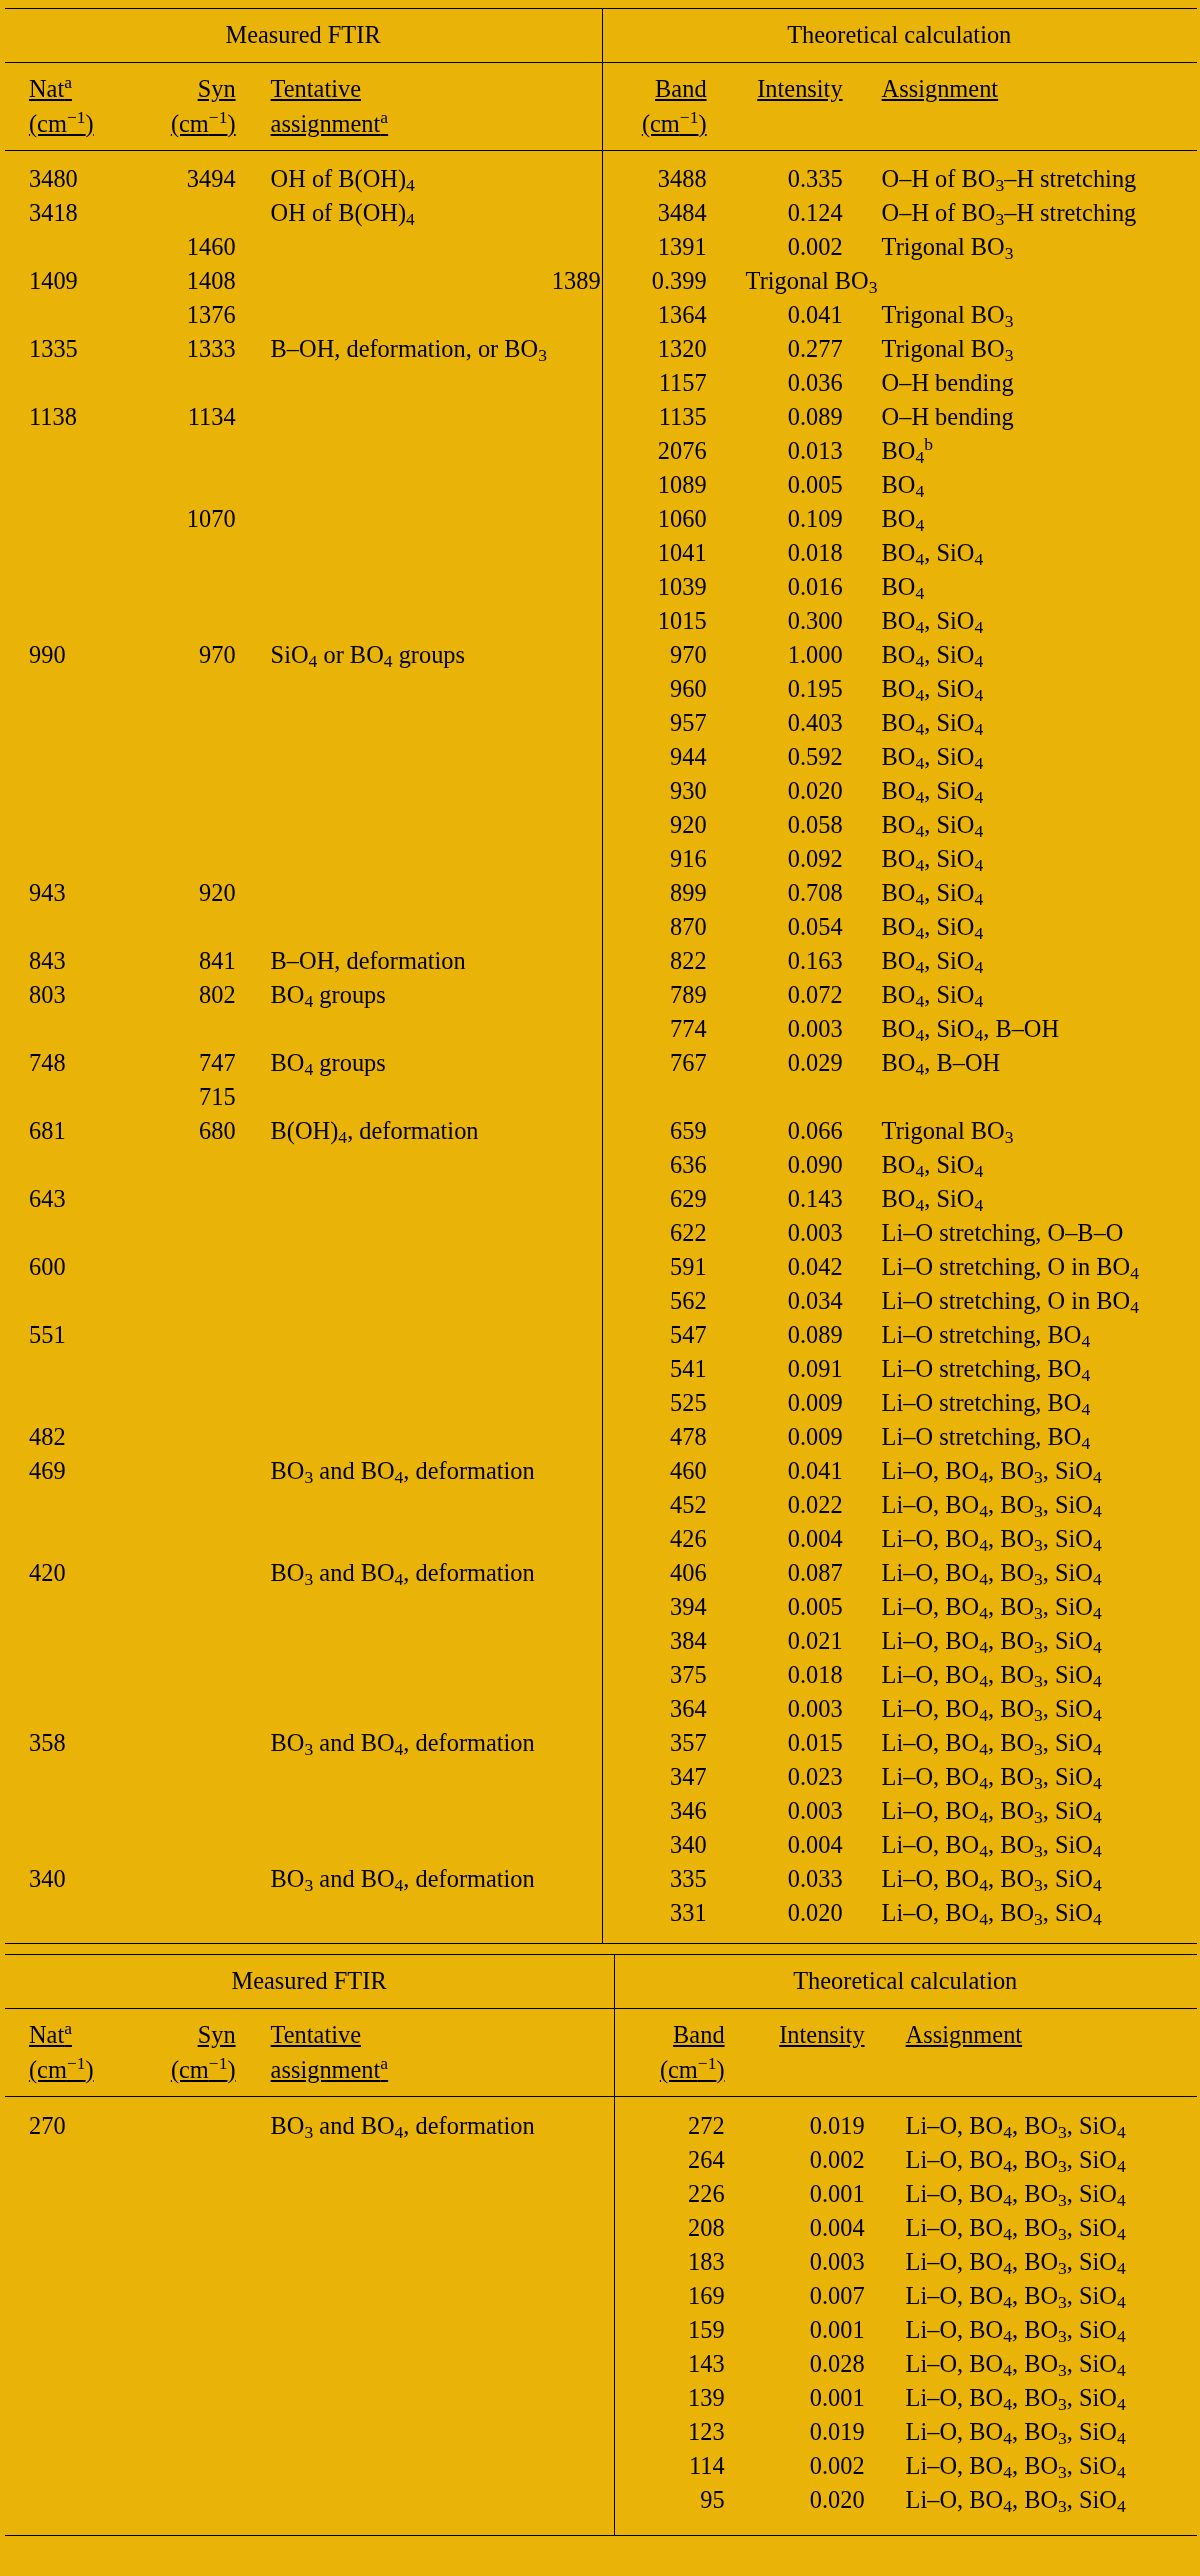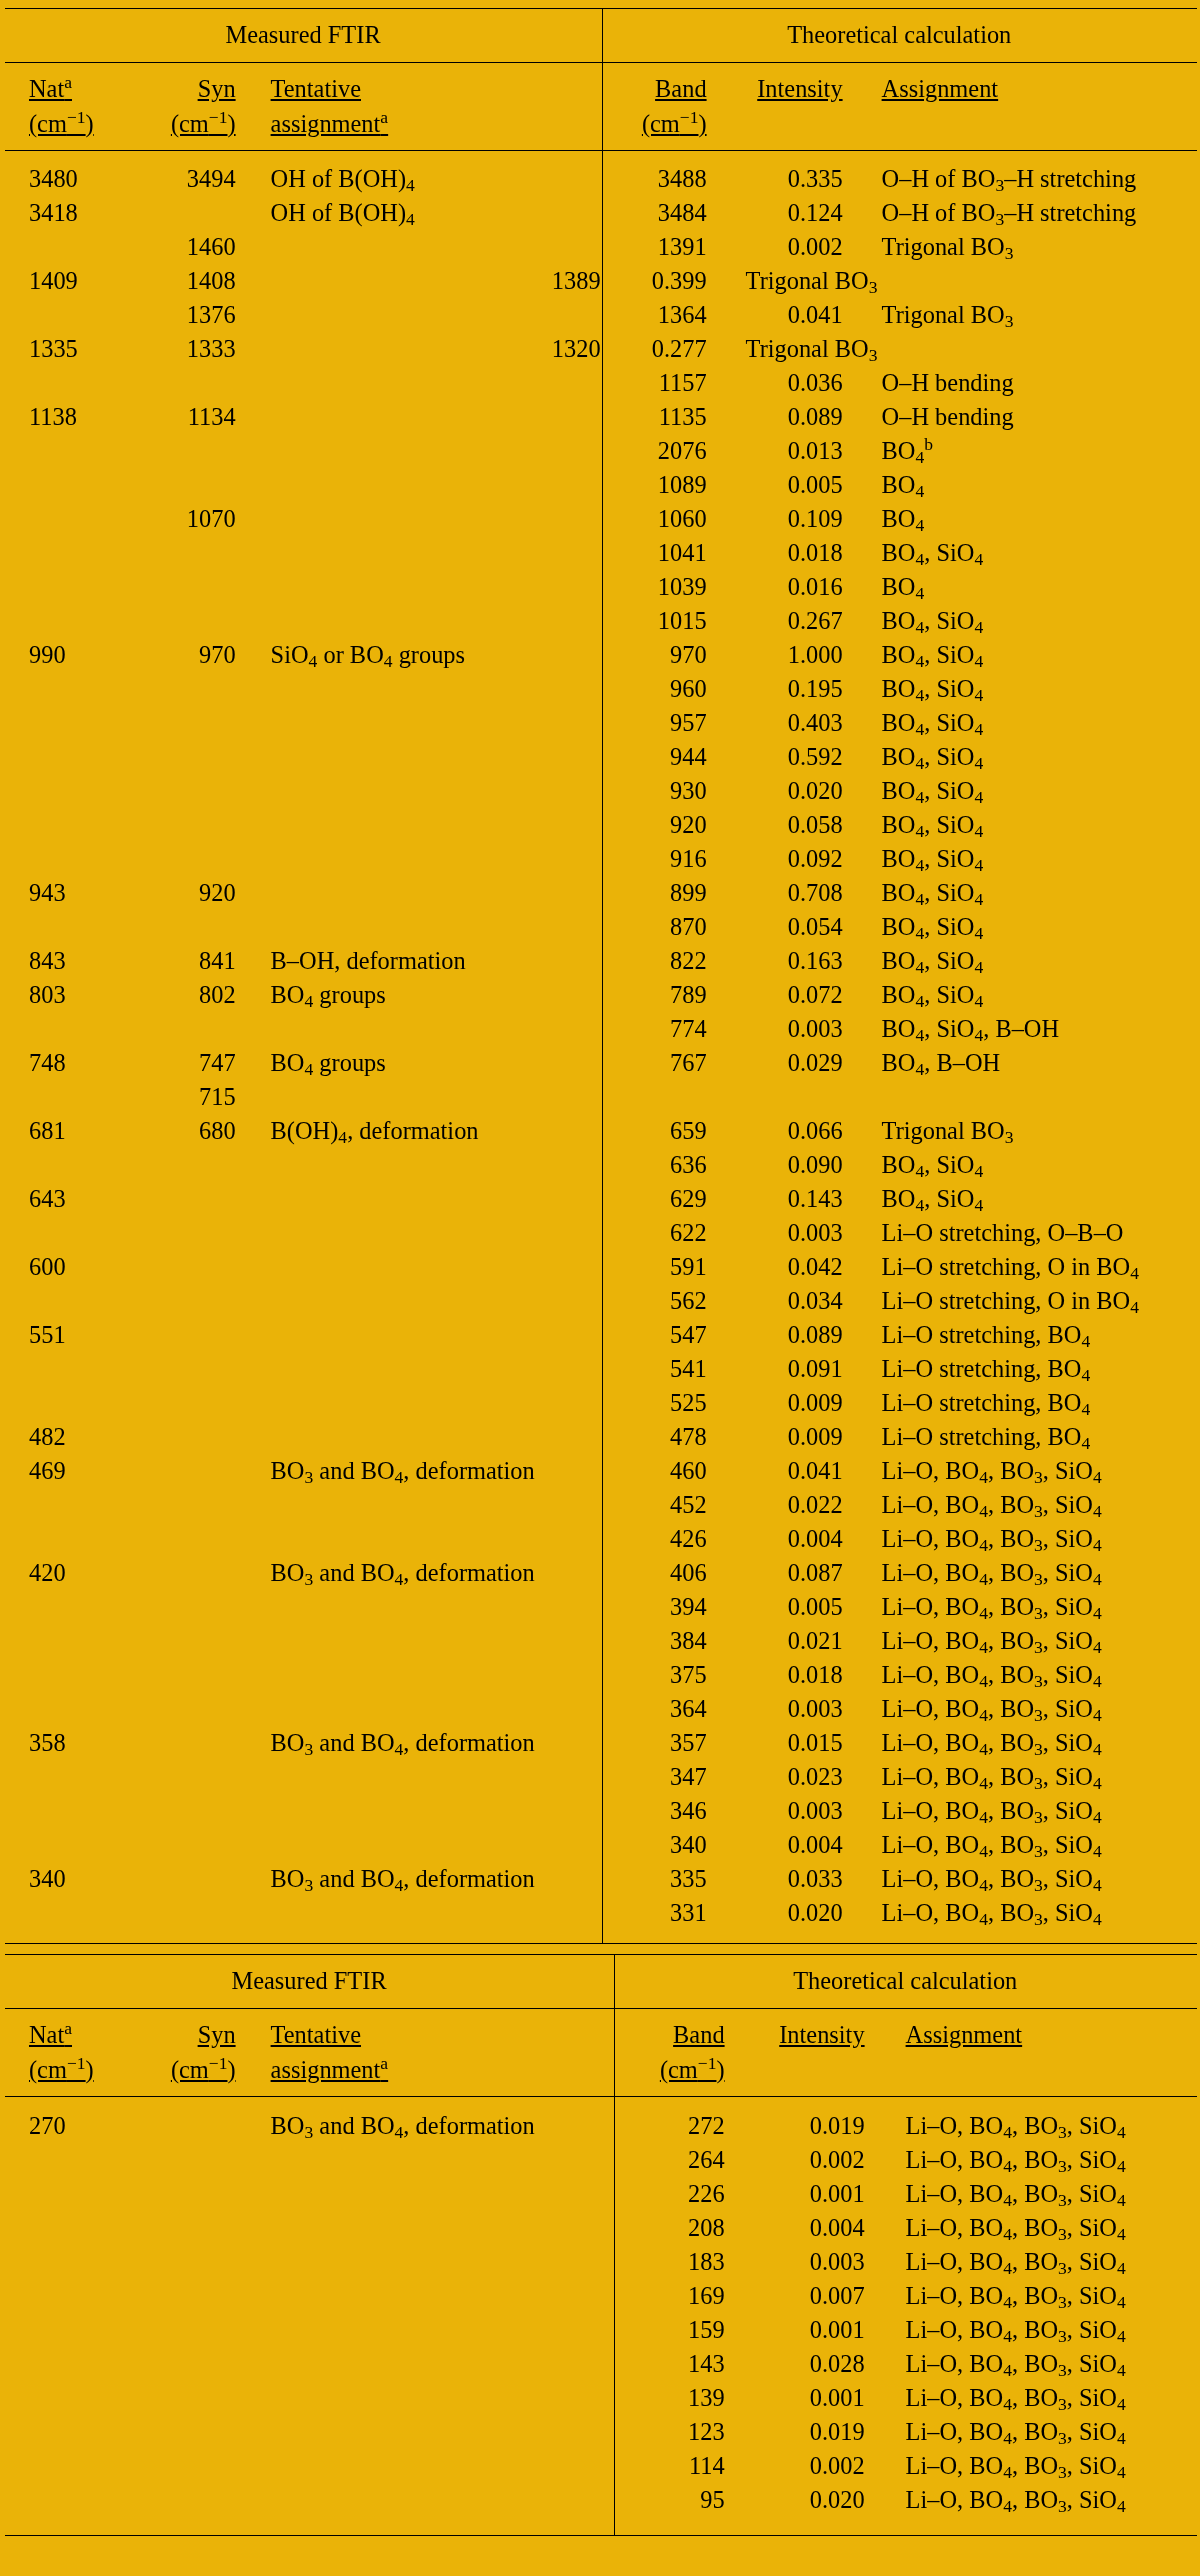--- a/index.html
+++ b/index.html
@@ -137,20 +137,21 @@
           <div class="cell nat"></div>
           <div class="cell syn">1376</div>
           <div class="cell tent"></div>
           <div class="cell band">1364</div>
           <div class="cell inten">0.041</div>
           <div class="cell assign">Trigonal BO<sub>3</sub></div>
         </div>
         <div class="row">
           <div class="cell nat">1335</div>
           <div class="cell syn">1333</div>
+          <div class="cell tent">B–OH, deformation, or BO<sub>3</sub></div>
           <div class="cell band">1320</div>
           <div class="cell inten">0.277</div>
           <div class="cell assign">Trigonal BO<sub>3</sub></div>
         </div>
         <div class="row">
           <div class="cell nat"></div>
           <div class="cell syn"></div>
           <div class="cell tent"></div>
           <div class="cell band">1157</div>
           <div class="cell inten">0.036</div>
@@ -202,21 +203,21 @@
           <div class="cell tent"></div>
           <div class="cell band">1039</div>
           <div class="cell inten">0.016</div>
           <div class="cell assign">BO<sub>4</sub></div>
         </div>
         <div class="row">
           <div class="cell nat"></div>
           <div class="cell syn"></div>
           <div class="cell tent"></div>
           <div class="cell band">1015</div>
-          <div class="cell inten">0.267</div>
+          <div class="cell inten">0.300</div>
           <div class="cell assign">BO<sub>4</sub>, SiO<sub>4</sub></div>
         </div>
         <div class="row">
           <div class="cell nat">990</div>
           <div class="cell syn">970</div>
           <div class="cell tent">SiO<sub>4</sub> or BO<sub>4</sub> groups</div>
           <div class="cell band">970</div>
           <div class="cell inten">1.000</div>
           <div class="cell assign">BO<sub>4</sub>, SiO<sub>4</sub></div>
         </div>

